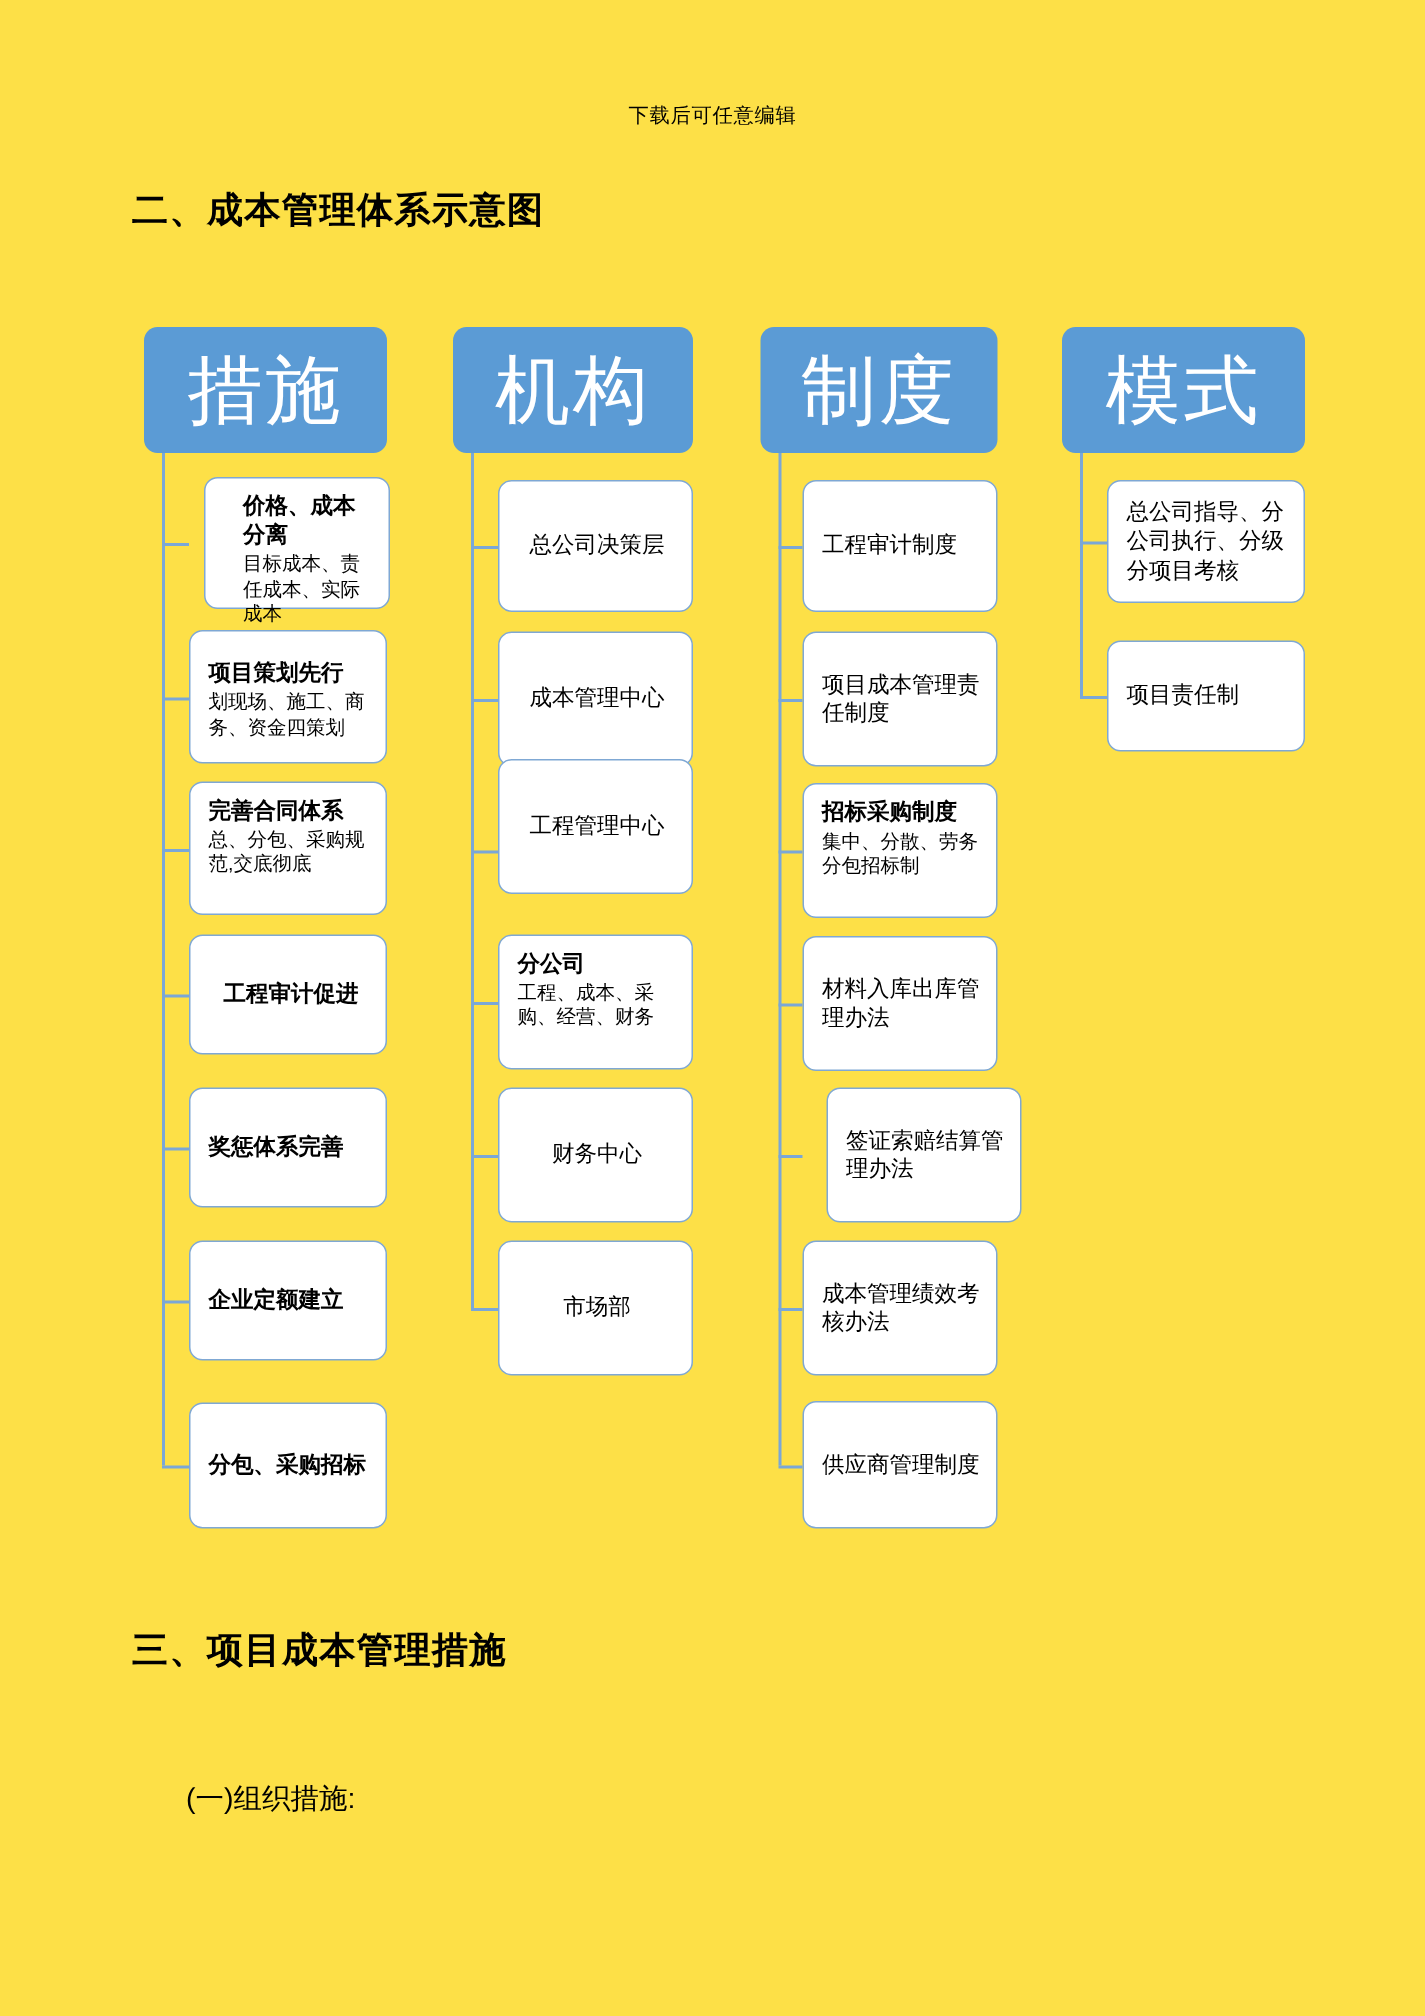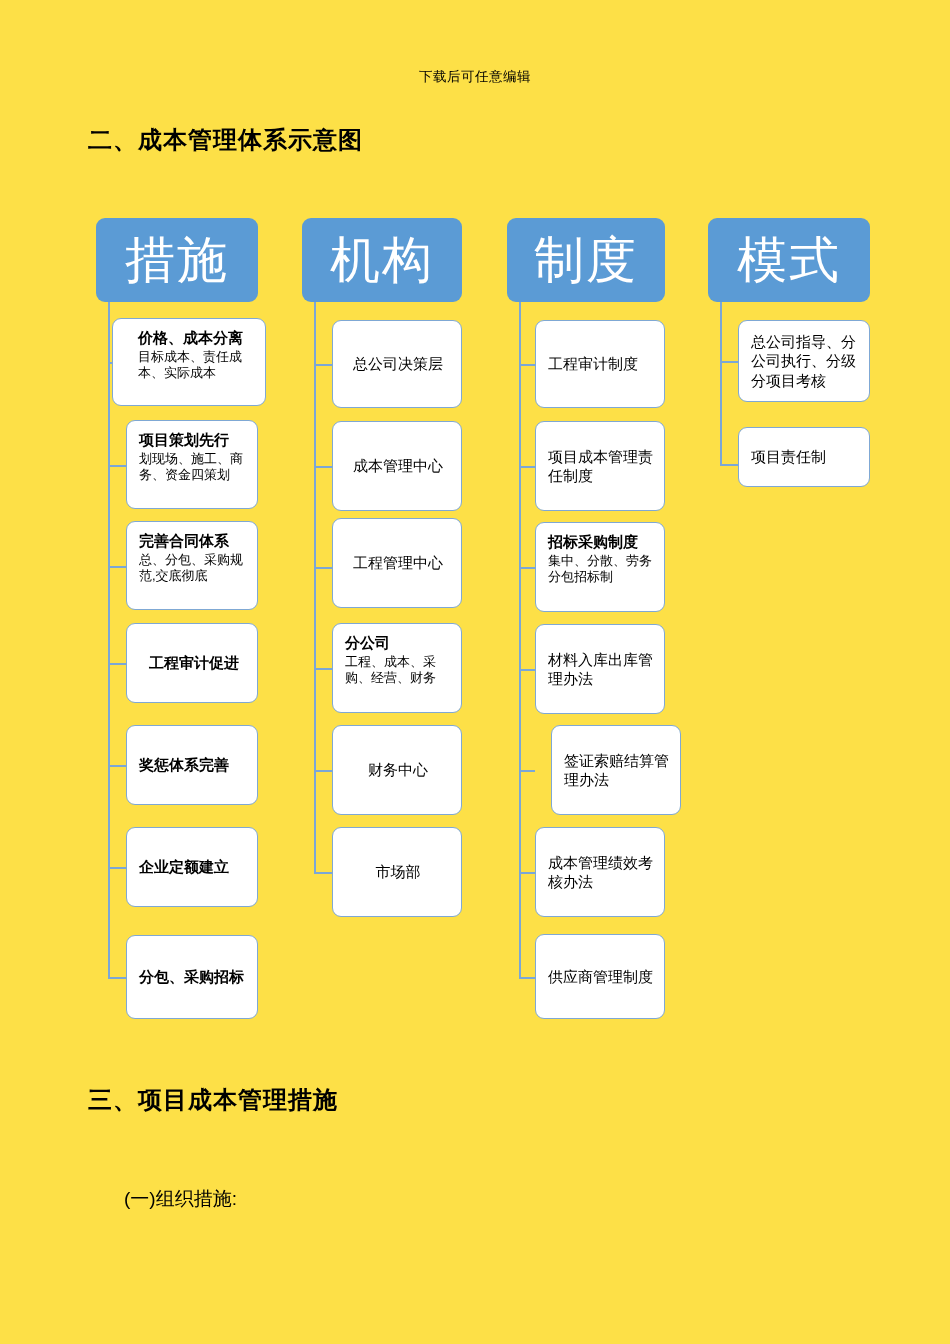--- a/index.html
+++ b/index.html
@@ -131,26 +131,26 @@
 
   <div class="section-heading" id="heading-2">二、成本管理体系示意图</div>
 
   <div class="diagram" id="diagram">
       <div class="column" style="left: 96px;">
         <div class="col-head" style="width: 162px; height: 84px;">
           <span>措施</span>
         </div>
         <div class="trunk" style="left: 12px; top: 84px; height: 675px;"></div>
         <div class="stub" style="left: 12px; top: 144px; width: 18px;"></div>
-        <div class="node bold-title has-sub" style="left: 16px; top: 100px; width: 154px; height: 88px; padding-left: 25px;">
+        <div class="node bold-title has-sub" style="left: 40px; top: 100px; width: 124px; height: 88px; padding-left: 25px;">
           <div class="node-title">价格、成本分离</div>
           <div class="node-sub">目标成本、责任成本、实际成本</div>
         </div>
         <div class="stub" style="left: 12px; top: 246.5px; width: 18px;"></div>
-        <div class="node bold-title has-sub" style="left: 30px; top: 202px; width: 132px; height: 89px;">
+        <div class="node bold-title has-sub" style="left: 30px; top: 202px; width: 132px; height: 89px; justify-content: center;">
           <div class="node-title">项目策划先行</div>
           <div class="node-sub">划现场、施工、商务、资金四策划</div>
         </div>
         <div class="stub" style="left: 12px; top: 347.5px; width: 18px;"></div>
         <div class="node bold-title has-sub" style="left: 30px; top: 303px; width: 132px; height: 89px;">
           <div class="node-title">完善合同体系</div>
           <div class="node-sub">总、分包、采购规范,交底彻底</div>
         </div>
         <div class="stub" style="left: 12px; top: 445px; width: 18px;"></div>
         <div class="node bold-title" style="left: 30px; top: 405px; width: 132px; height: 80px; padding-left: 22px;">
@@ -176,21 +176,21 @@
         <div class="trunk" style="left: 12px; top: 84px; height: 570px;"></div>
         <div class="stub" style="left: 12px; top: 146px; width: 18px;"></div>
         <div class="node centered" style="left: 30px; top: 102px; width: 130px; height: 88px;">
           <div class="node-title">总公司决策层</div>
         </div>
         <div class="stub" style="left: 12px; top: 248px; width: 18px;"></div>
         <div class="node centered" style="left: 30px; top: 203px; width: 130px; height: 90px;">
           <div class="node-title">成本管理中心</div>
         </div>
         <div class="stub" style="left: 12px; top: 349px; width: 18px;"></div>
-        <div class="node centered" style="left: 30px; top: 300px; width: 130px; height: 90px;">
+        <div class="node centered" style="left: 30px; top: 288px; width: 130px; height: 90px;">
           <div class="node-title">工程管理中心</div>
         </div>
         <div class="stub" style="left: 12px; top: 450px; width: 18px;"></div>
         <div class="node bold-title has-sub" style="left: 30px; top: 405px; width: 130px; height: 90px;">
           <div class="node-title">分公司</div>
           <div class="node-sub">工程、成本、采购、经营、财务</div>
         </div>
         <div class="stub" style="left: 12px; top: 552px; width: 18px;"></div>
         <div class="node centered" style="left: 30px; top: 507px; width: 130px; height: 90px;">
           <div class="node-title">财务中心</div>
@@ -238,21 +238,21 @@
       <div class="column" style="left: 708px;">
         <div class="col-head" style="width: 162px; height: 84px;">
           <span>模式</span>
         </div>
         <div class="trunk" style="left: 12px; top: 84px; height: 162px;"></div>
         <div class="stub" style="left: 12px; top: 143px; width: 18px;"></div>
         <div class="node" style="left: 30px; top: 102px; width: 132px; height: 82px;">
           <div class="node-title">总公司指导、分公司执行、分级分项目考核</div>
         </div>
         <div class="stub" style="left: 12px; top: 246px; width: 18px;"></div>
-        <div class="node" style="left: 30px; top: 209px; width: 132px; height: 60px;">
+        <div class="node" style="left: 30px; top: 209px; width: 132px; height: 74px;">
           <div class="node-title">项目责任制</div>
         </div>
       </div>
     </div>
 
   <div class="section-heading" id="heading-3">三、项目成本管理措施</div>
 
   <div class="body-line">(一)组织措施:</div>
 
 </div>

